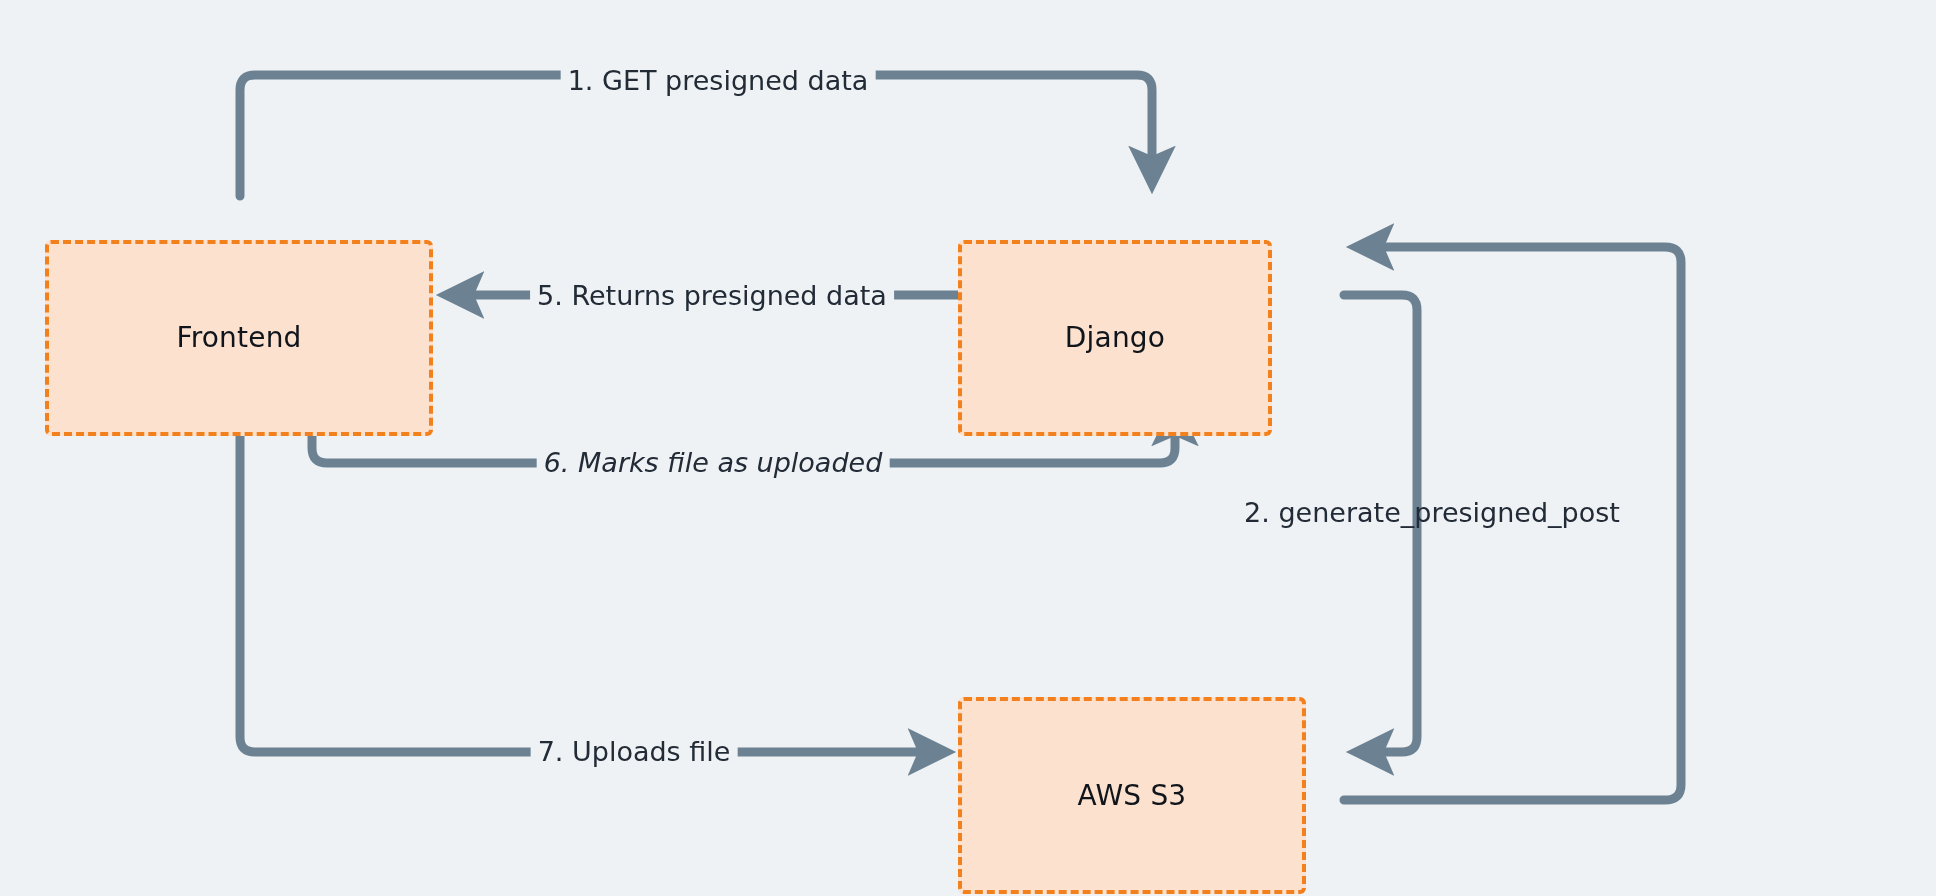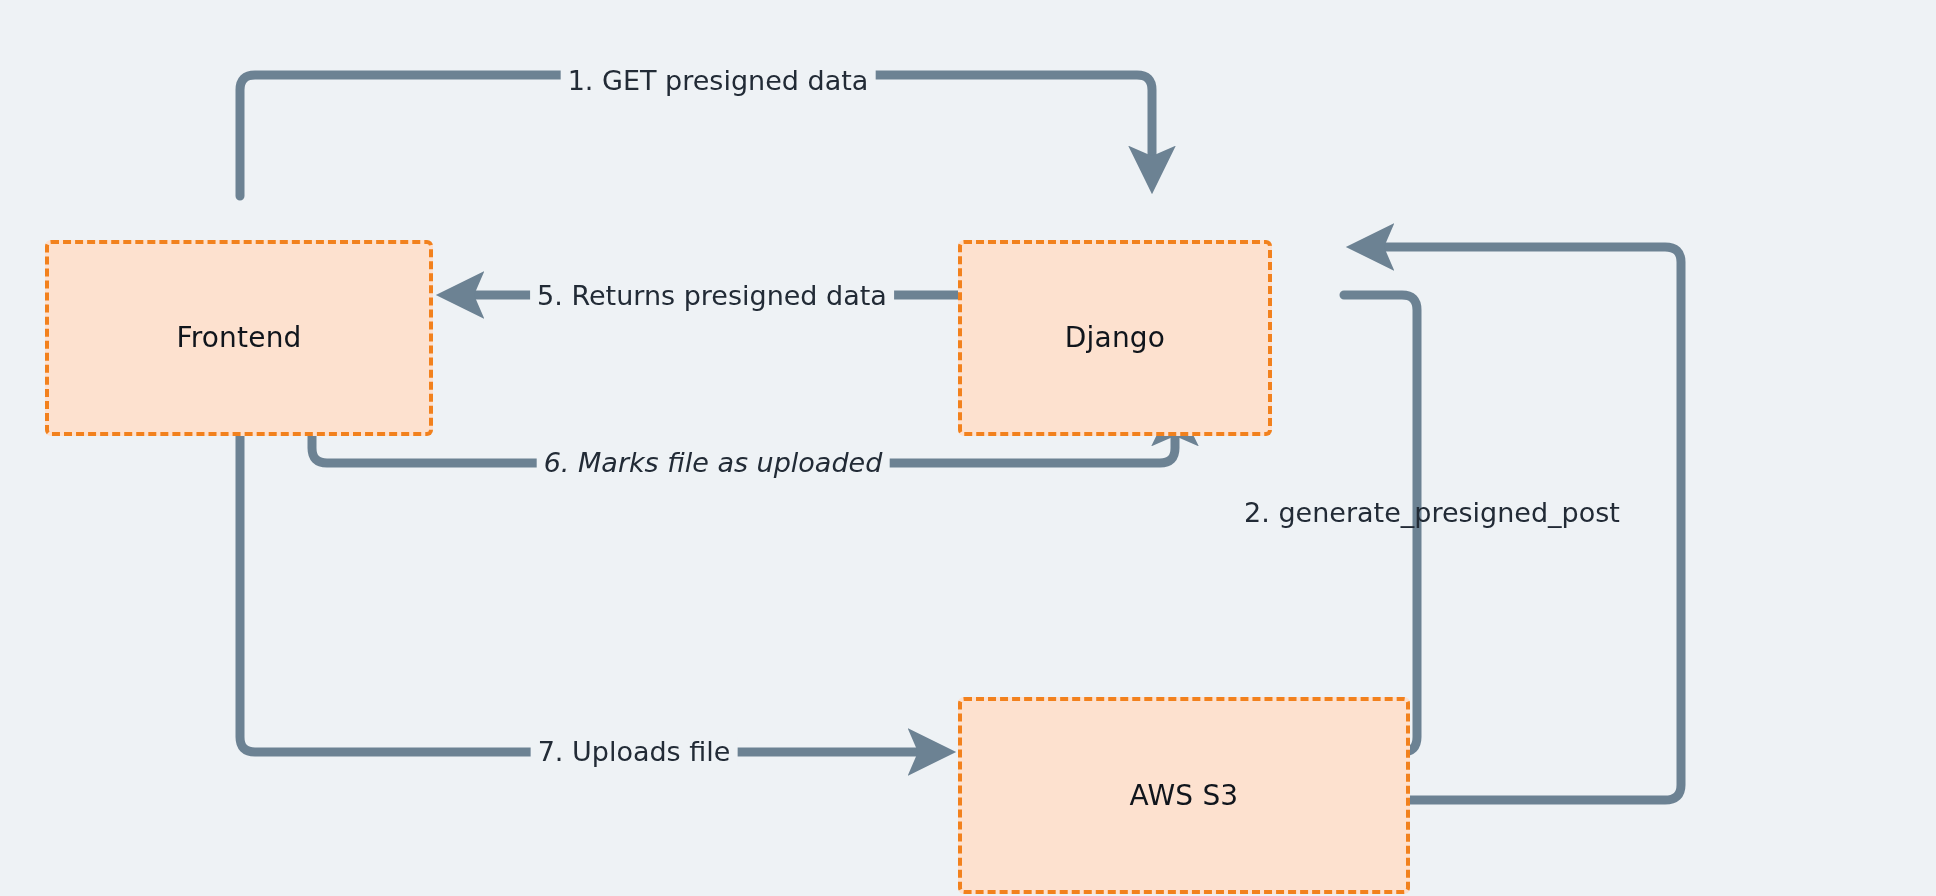--- a/index.html
+++ b/index.html
@@ -92,21 +92,21 @@
   </svg>
 
   <div class="node" style="left:45px; top:196px; width:388px; height:196px;">
     <span class="node-label">Frontend</span>
   </div>
 
   <div class="node" style="left:958px; top:196px; width:314px; height:196px;">
     <span class="node-label">Django</span>
   </div>
 
-  <div class="node" style="left:958px; top:653px; width:452px; height:197px;">
+  <div class="node" style="left:958px; top:653px; width:348px; height:197px;">
     <span class="node-label">AWS S3</span>
   </div>
 
   <span class="edge-label" style="left:718px; top:81px;">1. GET presigned data</span>
 
   <span class="edge-label nobg" style="left:1418px; top:513px;margin-left:14px;">2. generate_presigned_post</span>
 
 
   <span class="edge-label" style="left:712px; top:296px;">5. Returns presigned data</span>
 

